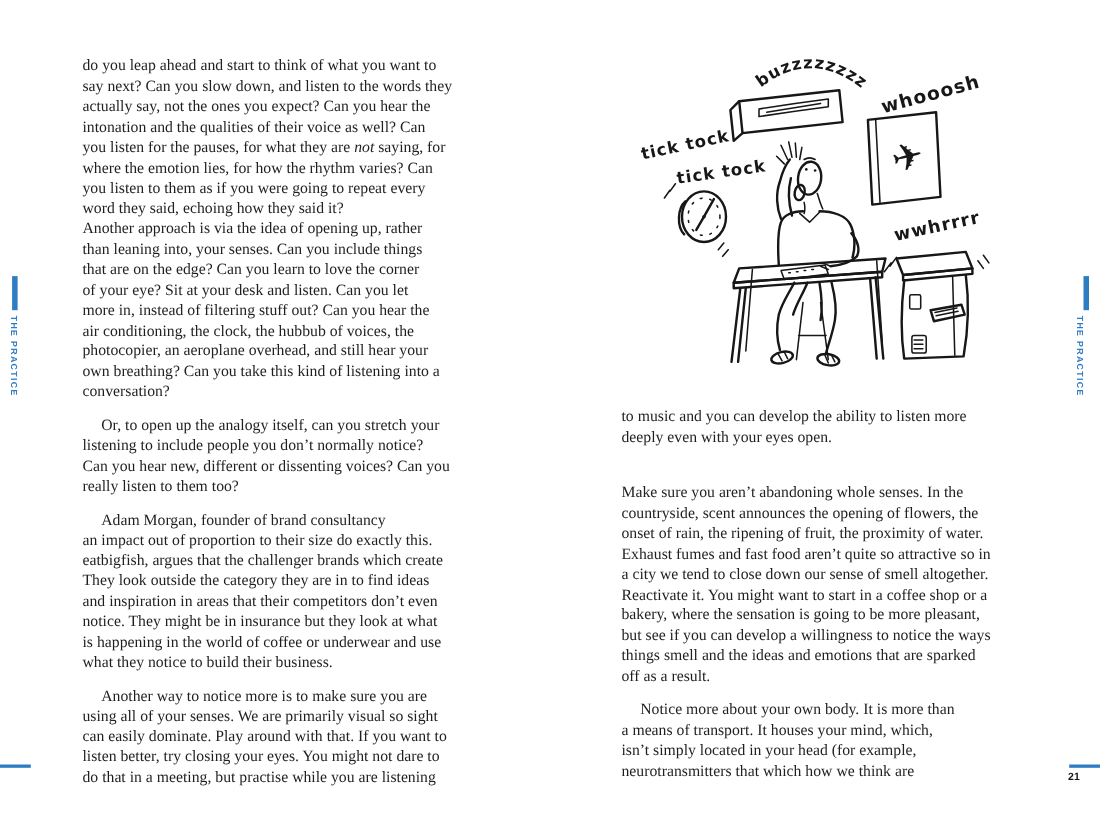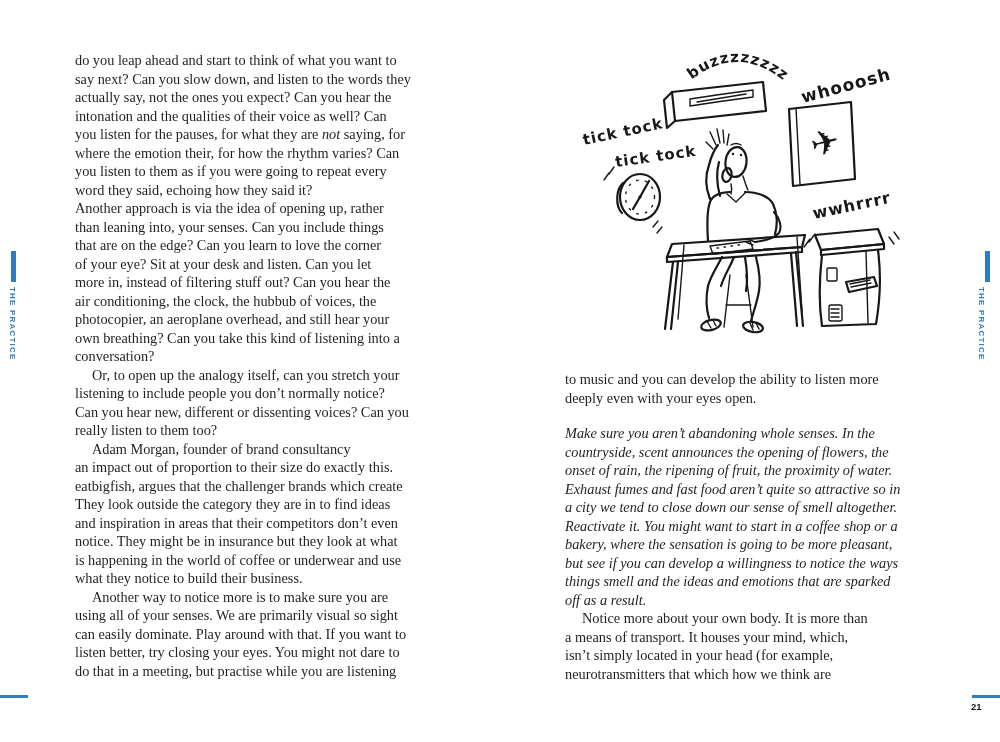--- a/index.html
+++ b/index.html
@@ -1,21 +1,21 @@
 <!DOCTYPE html>
 <html><head>
 <meta charset="utf-8">
 <style>
   html,body{margin:0;padding:0;background:#e8e8e8;}
   .spread{position:relative;width:1000px;height:742px;background:#ffffff;overflow:hidden;
           font-family:"Liberation Serif",serif;color:#1f1f1f;padding-left:46px;}
   .text-col{position:absolute;font-size:14.3px;line-height:18.5px;}
   .text-col .line{white-space:nowrap;}
-  .text-col .indent{padding-left:17px;}
-  .text-col .gap{margin-top:17px;font-style:italic;}
+  .text-col .indent{padding-left:17px;margin-top:12px;}
+  .text-col .gap{margin-top:32px;}
   .it{font-style:italic;}
   .col-left{left:75px;top:51px;width:362px;}
   .col-right{left:565px;top:370px;width:372px;}
 
   .side-bar{position:absolute;width:5px;height:31px;}
   .side-label{position:absolute;writing-mode:vertical-rl;text-orientation:mixed;
               font-family:"Liberation Sans",sans-serif;font-weight:bold;font-size:8px;
               letter-spacing:1.2px;}
   .bar-left{left:11px;top:251px;}
   .label-left{left:8px;top:287px;}
@@ -40,21 +40,21 @@
 
 <div class="spread">
 
   <div class="text-col col-left">
       <div class="para">
         <div class="line"><span>do you leap ahead and start to think of what you want to</span></div>
         <div class="line"><span>say next? Can you slow down, and listen to the words they</span></div>
         <div class="line"><span>actually say, not the ones you expect? Can you hear the</span></div>
         <div class="line"><span>intonation and the qualities of their voice as well? Can</span></div>
         <div class="line"><span>you listen for the pauses, for what they are </span><span class="it">not</span><span> saying, for</span></div>
-        <div class="line"><span>where the emotion their, for how the rhythm varies? Can</span></div>
+        <div class="line"><span>where the emotion lies, for how the rhythm varies? Can</span></div>
         <div class="line"><span>you listen to them as if you were going to repeat every</span></div>
         <div class="line"><span>word they said, echoing how they said it?</span></div>
       </div>
       <div class="para">
         <div class="line"><span>Another approach is via the idea of opening up, rather</span></div>
         <div class="line"><span>than leaning into, your senses. Can you include things</span></div>
         <div class="line"><span>that are on the edge? Can you learn to love the corner</span></div>
         <div class="line"><span>of your eye? Sit at your desk and listen. Can you let</span></div>
         <div class="line"><span>more in, instead of filtering stuff out? Can you hear the</span></div>
         <div class="line"><span>air conditioning, the clock, the hubbub of voices, the</span></div>

